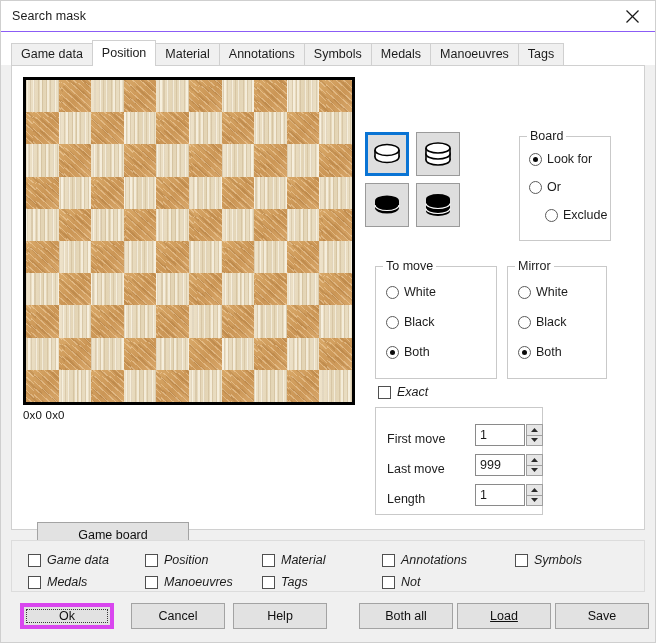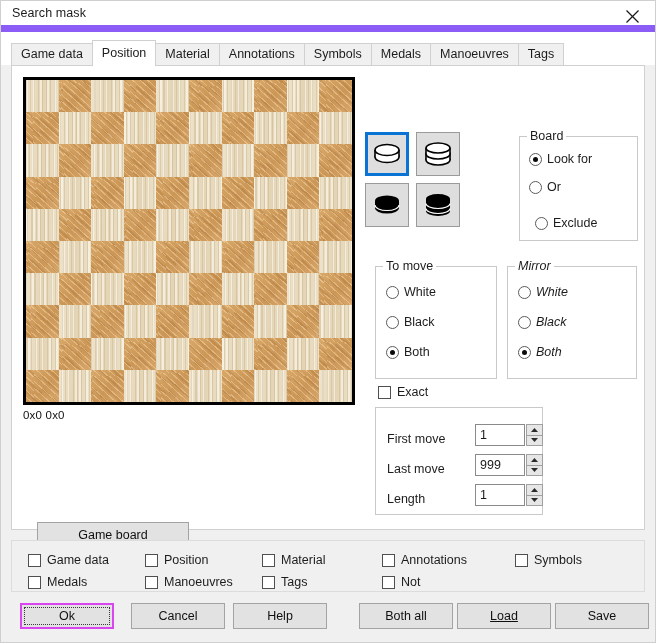--- a/index.html
+++ b/index.html
@@ -25,21 +25,21 @@
   }
 
   
   .titlebar {
     height: 31px;
     min-height: 31px;
     background: #ffffff;
     display: flex;
     align-items: center;
     position: relative;
-    border-bottom: 7px solid #8b5cf6;
+    border-bottom: 1px solid #8b5cf6;
   }
   .titlebar-text {
     padding-left: 11px;
     font-size: 12.5px;
     color: #1c1c1c;
     letter-spacing: 0.1px;
   }
   .close-btn {
     position: absolute;
     right: 0; top: 0;
@@ -210,23 +210,23 @@
   }
   .group > .legend {
     position: absolute;
     top: -8px; left: 7px;
     background: #ffffff;
     padding: 0 3px;
     font-size: 12.5px;
     color: #1c1c1c;
     white-space: nowrap;
   }
-  .group-board   { left: 507px; top: 70px;  width: 119px; height: 105px; }
+  .group-board   { left: 507px; top: 70px;  width: 92px; height: 105px; }
   .group-tomove  { left: 363px; top: 200px; width: 122px; height: 113px; }
-  .group-mirror  { left: 495px; top: 200px; width: 130px; height: 113px; font-style: italic; }
+  .group-mirror  { left: 495px; top: 200px; width: 100px; height: 113px; }
   .group-moves   { left: 363px; top: 341px; width: 168px; height: 108px; }
 
   
   .radio-row {
     display: flex;
     align-items: center;
     position: absolute;
     cursor: default;
     white-space: nowrap;
   }
@@ -256,21 +256,21 @@
     cursor: default;
     white-space: nowrap;
   }
   .cbox {
     width: 13px; height: 13px;
     border: 1px solid #4f4f4f;
     background: #ffffff;
     margin-right: 6px;
     flex: 0 0 auto;
   }
-  .cb-label { font-size: 12.5px; color: #1c1c1c; }
+  .cb-label { font-size: 12.5px; color: #1c1c1c; font-style: italic; }
 
   .exact-row { position: absolute; left: 366px; top: 319px; }
 
   
   .spin-row {
     position: absolute;
     display: flex;
     align-items: flex-end;
   }
   .spin-label {
@@ -332,21 +332,21 @@
     margin: 0 10px;
   }
   .act {
     position: absolute;
     top: 11px;
     height: 26px;
     width: 94px;
   }
   .act-ok {
     left: 9px;
-    border: 2px solid #d946ef;
+    border: 4px solid #d946ef;
     background: #e2e2e2;
   }
   .act-ok .focusring {
     position: absolute;
     left: 2px; right: 2px; top: 2px; bottom: 2px;
     border: 1px dotted #3a3a3a;
     pointer-events: none;
   }
   .act-cancel { left: 120px; }
   .act-help   { left: 222px; }
@@ -539,21 +539,21 @@
     <div class="group group-board">
       <div class="legend">Board</div>
       <div class="radio-row" style="left:9px; top:15px;justify-content:center;">
         <span class="radio checked"></span>
         <span class="radio-label">Look for</span>
       </div>
       <div class="radio-row" style="left:9px; top:43px;">
         <span class="radio"></span>
         <span class="radio-label">Or</span>
       </div>
-      <div class="radio-row" style="left:15px; top:71px;margin-top:8px;">
+      <div class="radio-row" style="left:25px; top:71px;">
         <span class="radio"></span>
         <span class="radio-label">Exclude</span>
       </div>
     </div>
 
     <div class="group group-tomove">
       <div class="legend">To move</div>
       <div class="radio-row" style="left:10px; top:18px;">
         <span class="radio"></span>
         <span class="radio-label">White</span>

